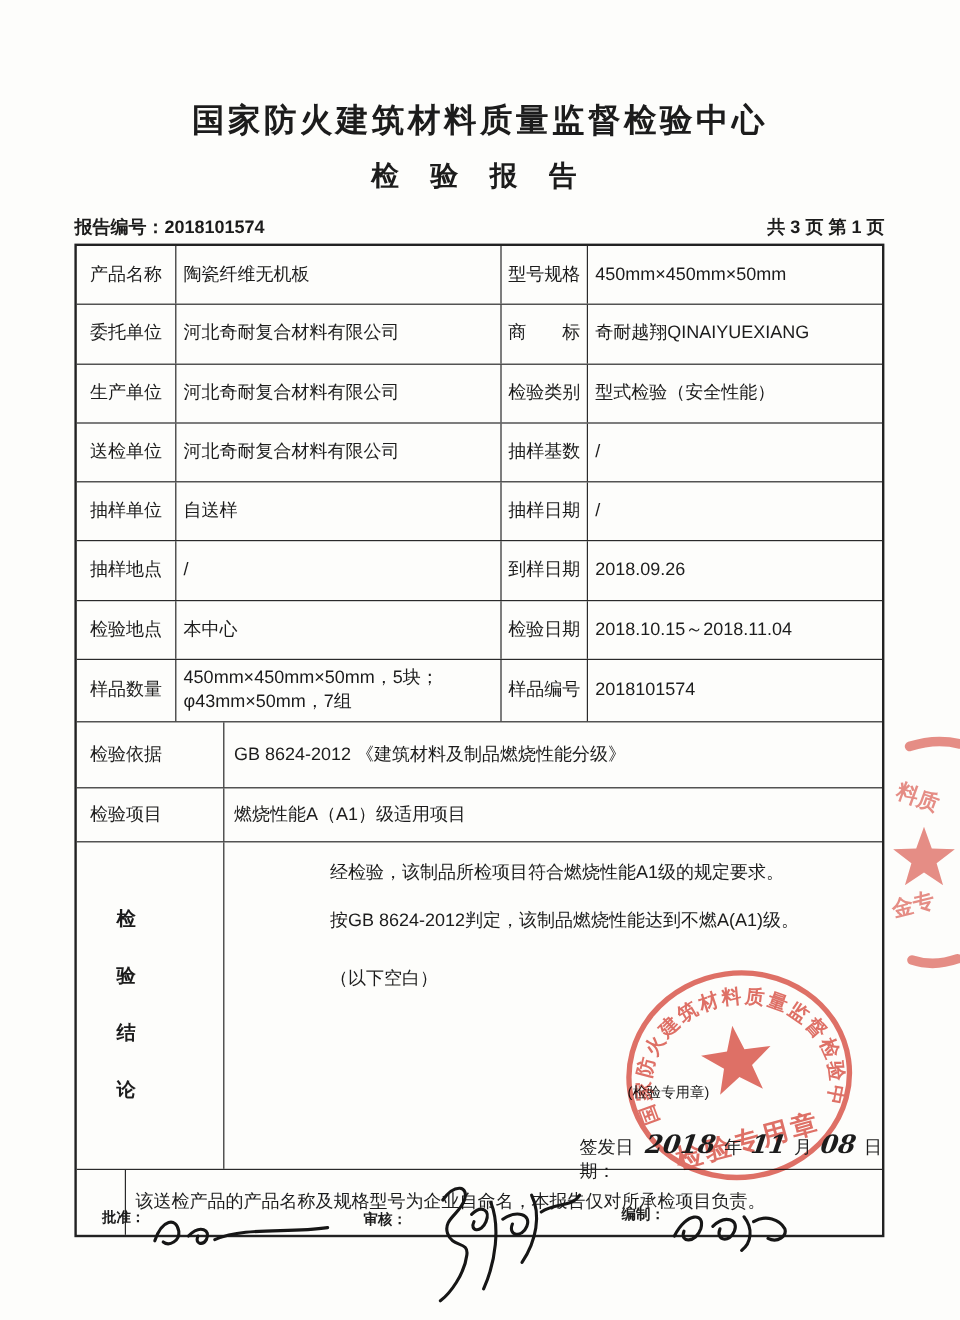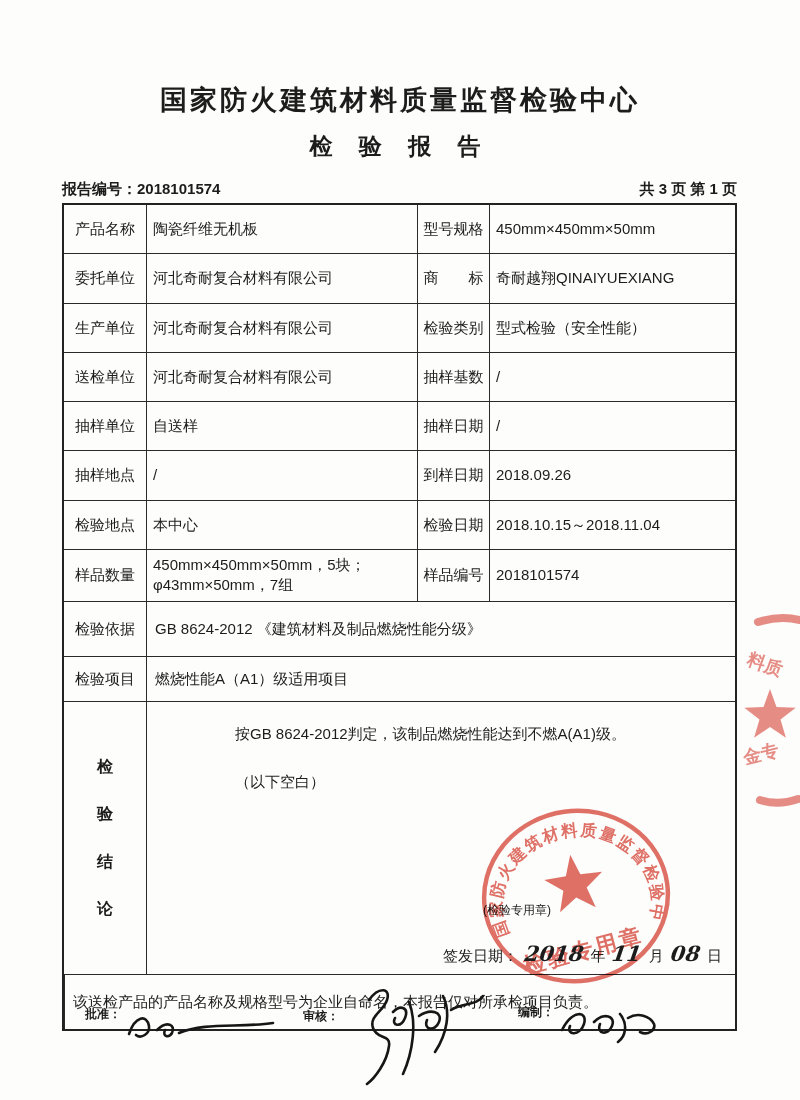--- a/index.html
+++ b/index.html
@@ -26,21 +26,21 @@
     position:absolute;top:203px;left:62px;width:671px;
     border:2px solid #222;background:transparent;
   }
   .trow{display:flex;align-items:stretch;}
   .trow + .trow{border-top:1.5px solid #2a2a2a;}
   .cell{display:flex;align-items:center;font-size:15px;line-height:1.35;}
   .lab{width:82px;justify-content:center;text-align:center;flex-shrink:0;}
   .val1{width:258px;border-left:1.5px solid #2a2a2a;padding:2px 6px;flex-shrink:0;}
   .lab2{width:71px;border-left:1.5px solid #2a2a2a;justify-content:center;text-align:center;flex-shrink:0;}
   .val2{flex:1;border-left:1.5px solid #2a2a2a;padding:14px 6px;}
-  .valwide{flex:1;border-left:1.5px solid #2a2a2a;padding:2px 8px;}
+  .valwide{flex:1;border-left:1.5px solid #2a2a2a;padding:2px 8px;margin-left:40px;}
   .h41{min-height:40px}.h42{min-height:41px}.h43{min-height:42px}.h38{min-height:37px}
   .h40{min-height:39px}.h39{min-height:38px}.h51{min-height:51px}
   .hbasis{min-height:54px}.hitems{min-height:44px}.hconcl{min-height:272px}.hremark{min-height:54px}
   .vert{flex-direction:column;justify-content:center;gap:26px;font-size:16px;font-weight:bold;}
   .concl{position:relative;display:block;}
   .cpara{margin:0;padding:0 0 0 58px;text-indent:22px;font-size:15px;}
   .p1{margin-top:14px}.p2{margin-top:20px}.p3{margin-top:28px}
   .seal-note{position:absolute;left:336px;top:200px;font-size:12px;z-index:1;}
   .issue-line{position:absolute;left:296px;top:238px;z-index:3;font-size:15px;display:flex;align-items:baseline;gap:4px;}
   .hand{
@@ -136,20 +136,21 @@
     </div>
 
     <div class="trow hconcl">
       <div class="cell lab vert">
         <span>检</span>
         <span>验</span>
         <span>结</span>
         <span>论</span>
       </div>
       <div class="cell valwide concl">
+        <p class="cpara p1">经检验，该制品所检项目符合燃烧性能A1级的规定要求。</p>
         <p class="cpara p2">按GB 8624-2012判定，该制品燃烧性能达到不燃A(A1)级。</p>
         <p class="cpara p3">（以下空白）</p>
 
         <div class="seal-note">(检验专用章)</div>
 
         <div class="issue-line">
           <span>签发日期：</span>
           <span class="hand">2018</span>
           <span>年</span>
           <span class="hand">11</span>

